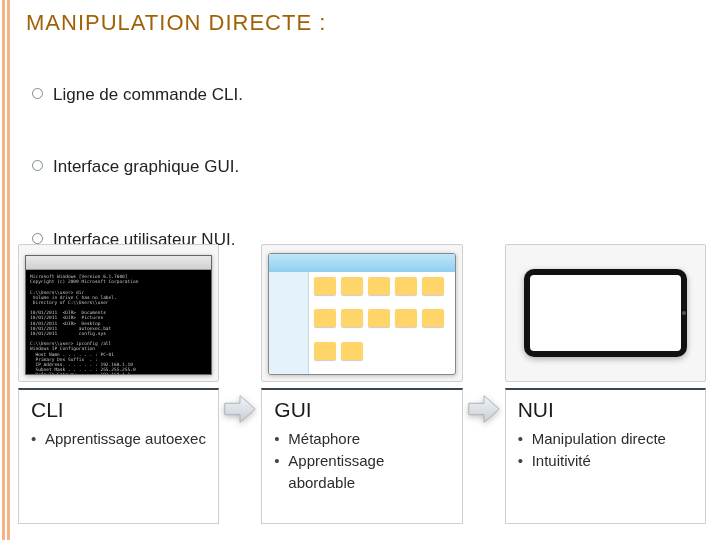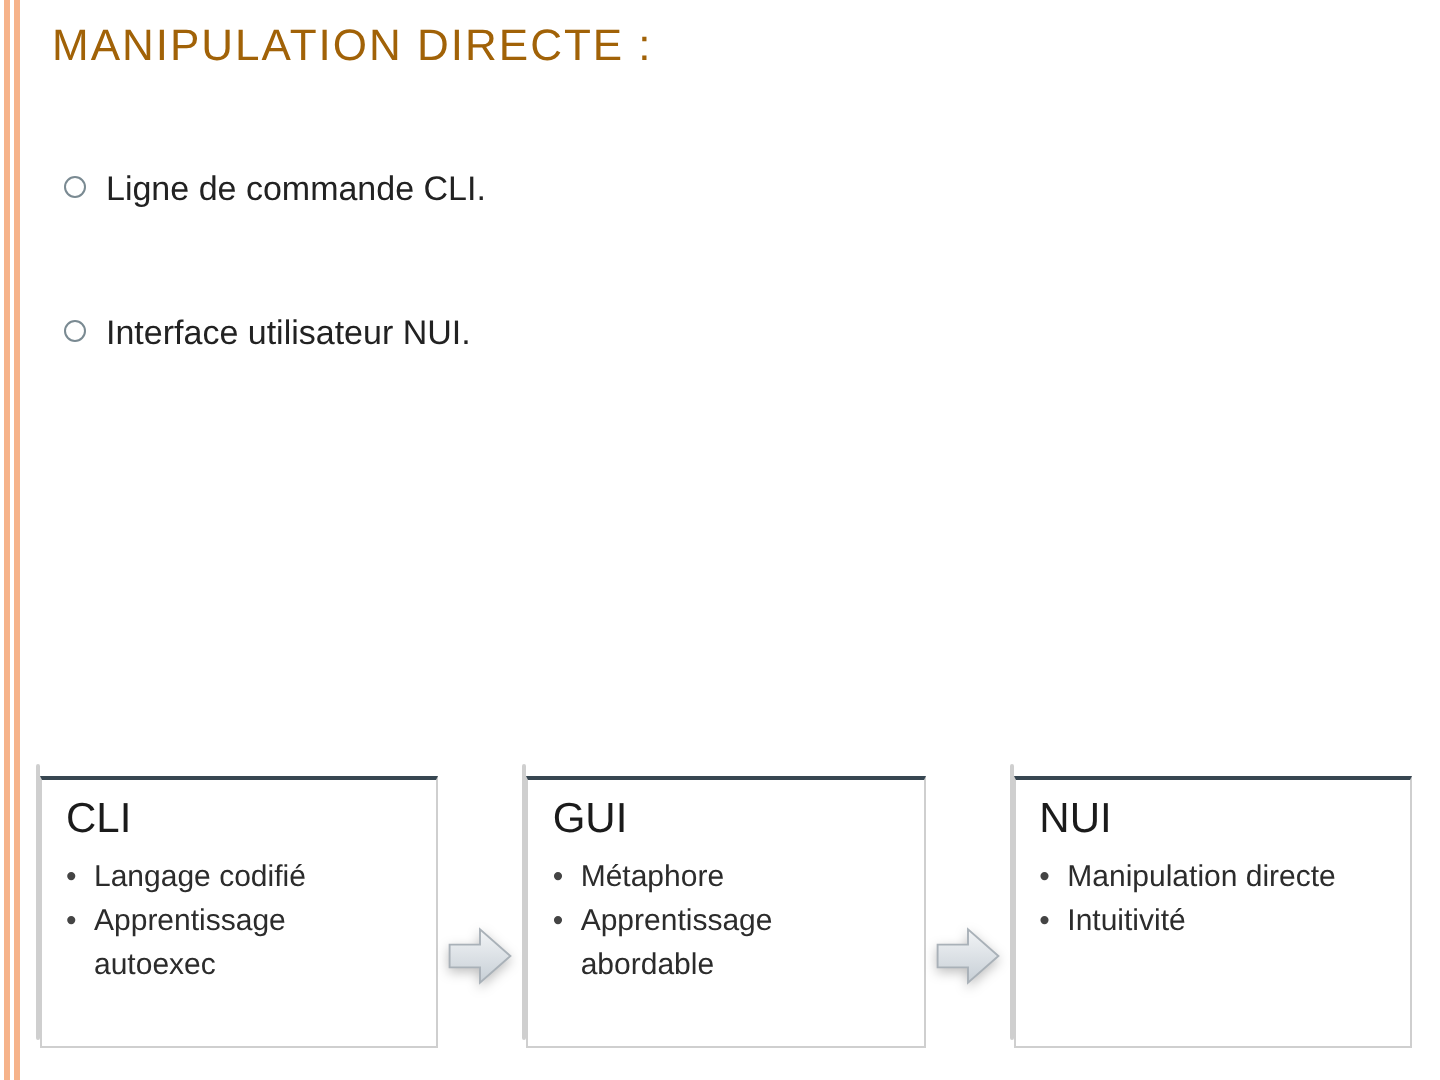--- a/index.html
+++ b/index.html
@@ -32,21 +32,21 @@
   ul.bullets li::before {
     content:""; display:inline-block; width:9px; height:9px;
     border:1.5px solid #7a8a92; border-radius:50%;
     margin-right:10px; vertical-align:1px;
   }
 
   .row {
     display:flex; align-items:stretch; gap:0;
     position:absolute; left:-8px; right:0; bottom:6px;
   }
-  .col { flex:1 1 0; display:flex; }
+  .col { flex:1 1 0; display:flex; flex-direction:column; }
   .arrow {
     width:42px; display:flex; align-items:center; justify-content:center;
     margin-top:50px;
   }
 
   
   .frame {
     height:138px; border:1px solid #cfcfcf;
     background:#f6f6f6; position:relative; overflow:hidden;
     border-radius:2px;
@@ -109,20 +109,21 @@
 <div class="left-band"></div>
 
 <div class="slide">
 
   <h1 class="title">
     <span>MANIPULATION DIRECTE :</span>
   </h1>
 
   <ul class="bullets">
     <li>Ligne de commande CLI.</li>
+    <li>Interface graphique GUI.</li>
     <li>Interface utilisateur NUI.</li>
   </ul>
 
   <div class="row">
 
     <div class="col">
       <div class="frame">
         <div class="cli-scr">
           <div class="bar"></div>
           <div class="txt">Microsoft Windows [Version 6.1.7600]
@@ -144,21 +145,20 @@
   Primary Dns Suffix  . :
   IP Address. . . . . . : 192.168.1.10
   Subnet Mask . . . . . : 255.255.255.0
   Default Gateway . . . : 192.168.1.1
 C:\\Users\\user&gt;_</div>
         </div>
       </div>
       <div class="card">
         <h3>CLI</h3>
         <ul>
-          <li>Langage codifié</li>
           <li>Apprentissage autoexec</li>
         </ul>
       </div>
     </div>
 
     <div class="arrow">
       <svg viewBox="0 0 40 40">
           <defs>
             <linearGradient id="g1" x1="0" x2="0" y1="0" y2="1">
               <stop offset="0" stop-color="#f2f4f6"></stop>

